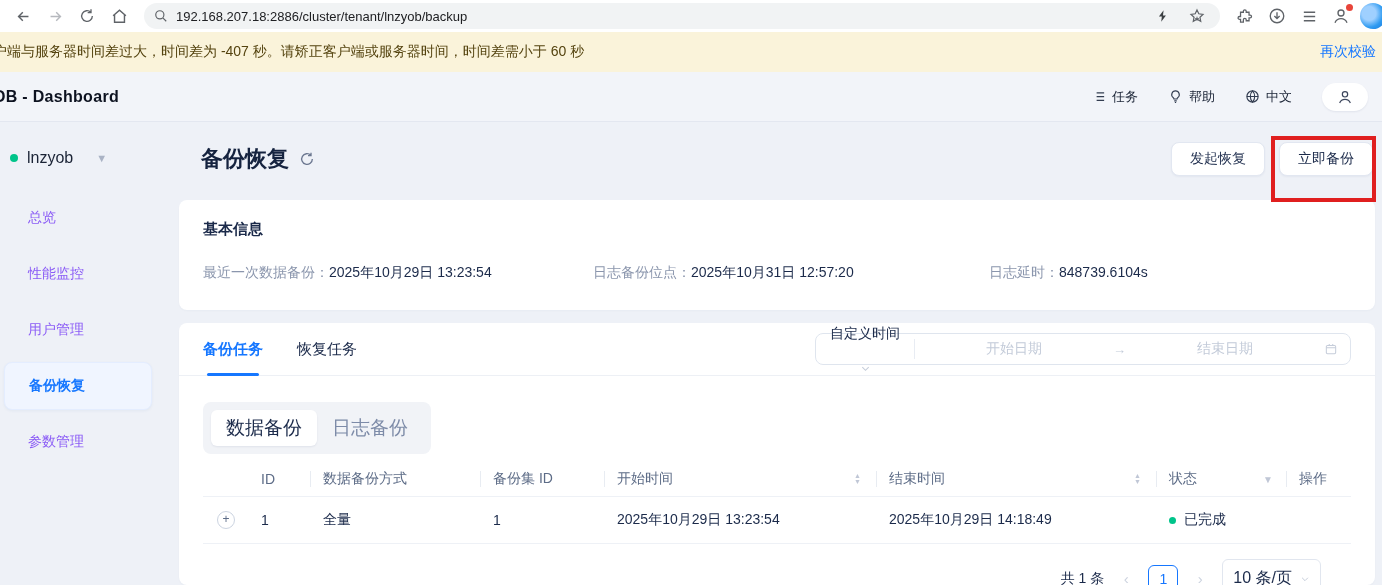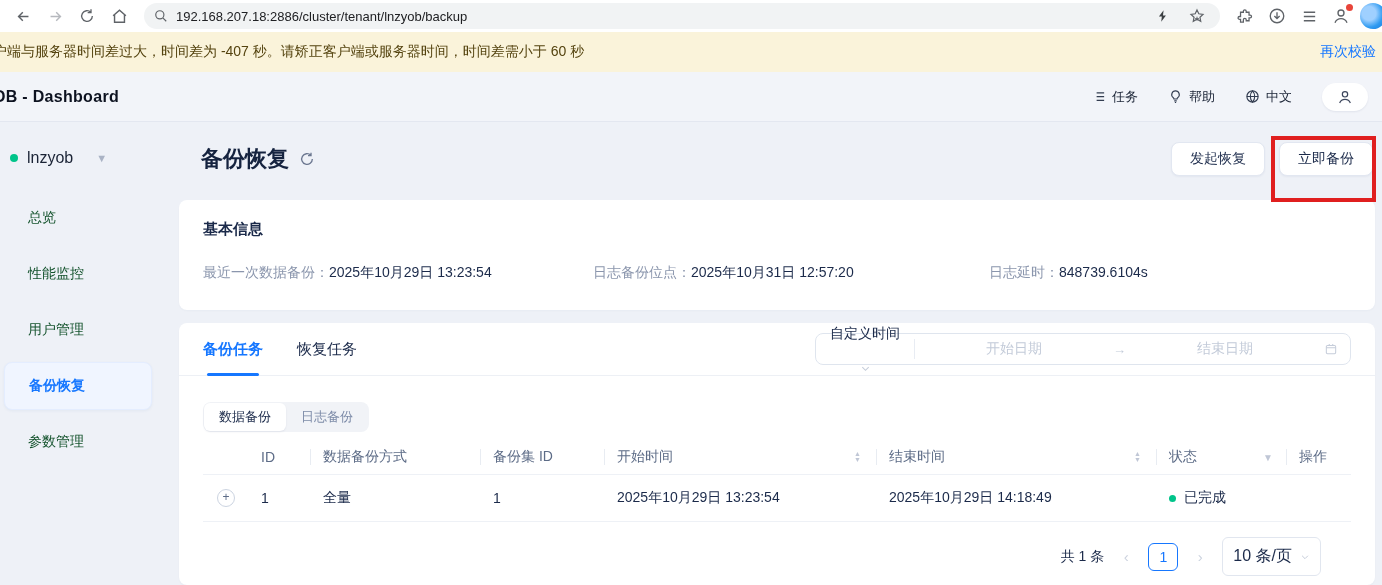--- a/index.html
+++ b/index.html
@@ -41,21 +41,21 @@
 
   
   .layout { display:flex; height:463px; }
   .sidebar { width:156px; flex:none; padding-top:18px; }
   .tenant-row { display:flex; align-items:center; gap:9px; padding:0 10px; height:36px;
     font-size:16px; color:#1b2436; cursor:pointer; }
   .tenant-dot { width:8px; height:8px; border-radius:50%; background:#00c48a; flex:none; }
   .tenant-caret { margin-left:14px; color:#aab3c5; font-size:11px; }
   .side-nav { margin-top:14px; }
   .nav-item { height:56px; display:flex; align-items:center; padding-left:28px;
-    font-size:14px; color:#14532d; cursor:pointer; }
+    font-size:14px; color:#8b5cf6; cursor:pointer; }
   .nav-item.active { background:#f0f5ff; border:1px solid #e4edff; border-radius:8px;
     margin:0 4px; padding-left:24px; color:#1677ff; font-weight:bold;
     box-shadow:0 1px 3px rgba(40,80,160,.06); height:48px; margin-top:4px; margin-bottom:4px; }
 
   .main { flex:1; padding:0 7px 0 23px; min-width:0; display:flex; flex-direction:column; }
 
   
   .page-head { height:73px; display:flex; align-items:center; padding:0 2px 0 22px; }
   .page-title { font-size:22px; font-weight:bold; color:#15233f; }
   .refresh-icon { margin-left:10px; color:#6b7790; display:flex; cursor:pointer; }
@@ -91,21 +91,21 @@
   .picker-select { display:flex; align-items:center; gap:20px; padding:0 14px; color:#1b2a4a;
     cursor:pointer; white-space:nowrap;flex-direction:column; }
   .picker-sep { width:1px; height:20px; background:#e8ecf3; }
   .picker-dates { flex:1; display:flex; align-items:center; }
   .date-ph { flex:1; text-align:center; color:#c3cbd9; }
   .range-arrow { color:#c3cbd9; font-size:13px; }
   .chev { color:#c6cdda; display:flex; }
 
   .card-body { padding:26px 24px 0; flex:1; display:flex; flex-direction:column; }
   .segmented { display:inline-flex; align-self:flex-start; background:#f1f3f7;
-    border-radius:8px; padding:1px; font-size:13px; }
+    border-radius:8px; padding:8px; font-size:19px; }
   .seg { padding:5px 15px; border-radius:6px; color:#7d8ba8; cursor:pointer; white-space:nowrap; }
   .seg.active { background:#ffffff; color:#1b2a4a; box-shadow:0 1px 2px rgba(20,40,90,.08); }
 
   
   .tbl { margin-top:8px; font-size:14px; }
   .tr { display:flex; align-items:center;justify-content:flex-end; }
   .thead { height:35px; color:#5d6c87; border-bottom:1px solid #eef1f6; }
   .tbody-row { height:47px; color:#1b2a4a; border-bottom:1px solid #eef1f6; }
   .cell { display:flex; align-items:center; height:100%; position:relative; flex:none; }
   .thead .cell:not(.c-expand)::after { content:""; position:absolute; right:0; top:9px;

